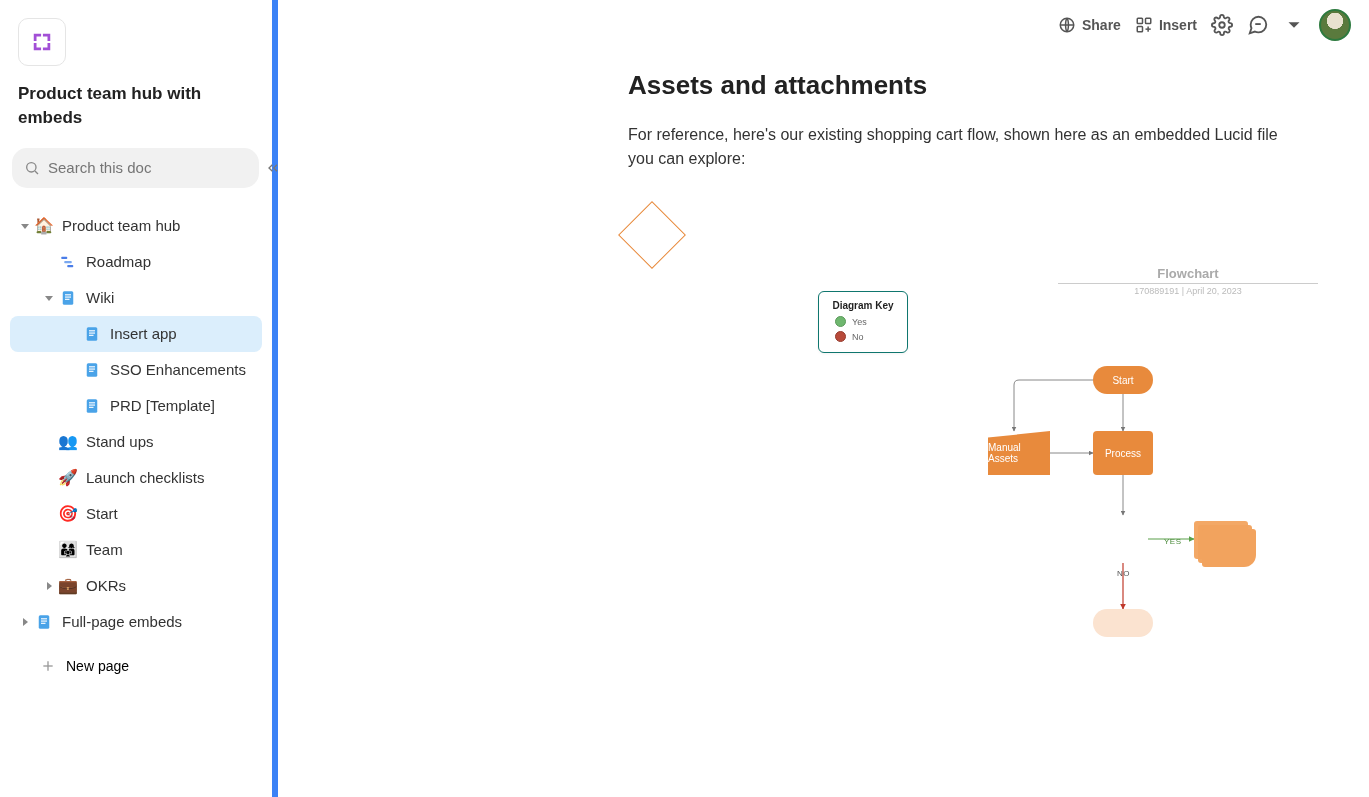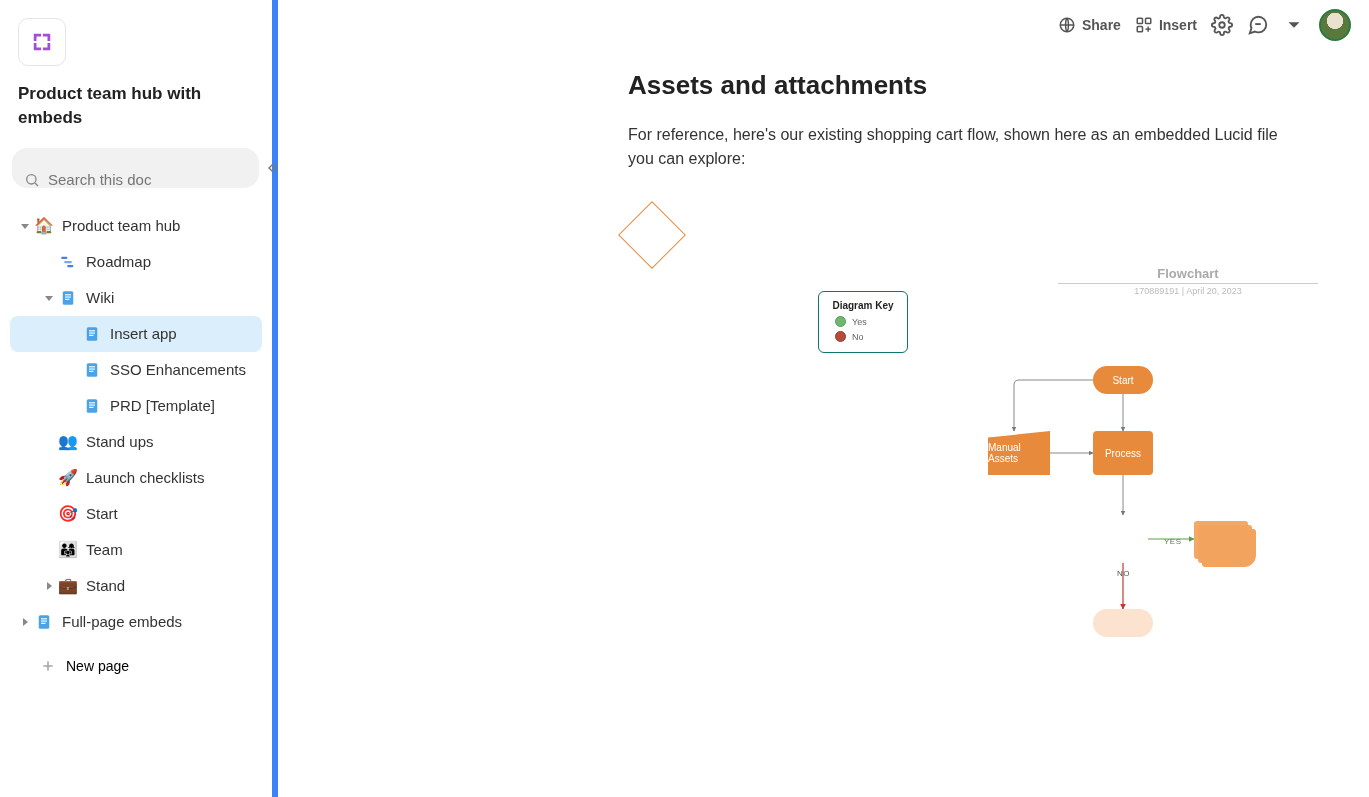--- a/index.html
+++ b/index.html
@@ -40,21 +40,21 @@
     padding: 0 8px 18px 8px;
     color:#222;
   }
   .search-row { display:flex; align-items:center; gap:6px; padding: 0 2px 14px 2px;}
   .search {
     flex:1;
     background:#f1f1f1;
     border:none;
     border-radius:15px;
     height:40px;
-    display:flex; align-items:flex-end;
+    display:flex; align-items:center;
     padding:0 12px;
   }
   .search input {
     flex:1;
     border:none; background:transparent; outline:none;
     font-size:15px; color:#555;
   }
   .search-icon { width:16px; height:16px; stroke:#888; fill:none; stroke-width:2; margin-right:8px;}
   .collapse-btn {
     width:28px;height:28px;
@@ -293,21 +293,21 @@
           <span class="nav-icon">👨‍👩‍👧</span>
           <span class="nav-label">Team</span>
         </div>
         <div class="nav-item indent-1">
           <span class="caret">
             <svg viewBox="0 0 10 10" style="transform:rotate(-90deg)">
               <polygon points="1,3 9,3 5,8"></polygon>
             </svg>
           </span>
           <span class="nav-icon">💼</span>
-          <span class="nav-label">Stand</span>
+          <span class="nav-label">OKRs</span>
         </div>
         <div class="nav-item indent-0">
           <span class="caret">
             <svg viewBox="0 0 10 10" style="transform:rotate(-90deg)">
               <polygon points="1,3 9,3 5,8"></polygon>
             </svg>
           </span>
           <span class="nav-icon page-doc-icon">
             <svg viewBox="0 0 24 24">
               <rect x="5" y="3" width="14" height="18" rx="2" fill="#4aa3e8"></rect>

